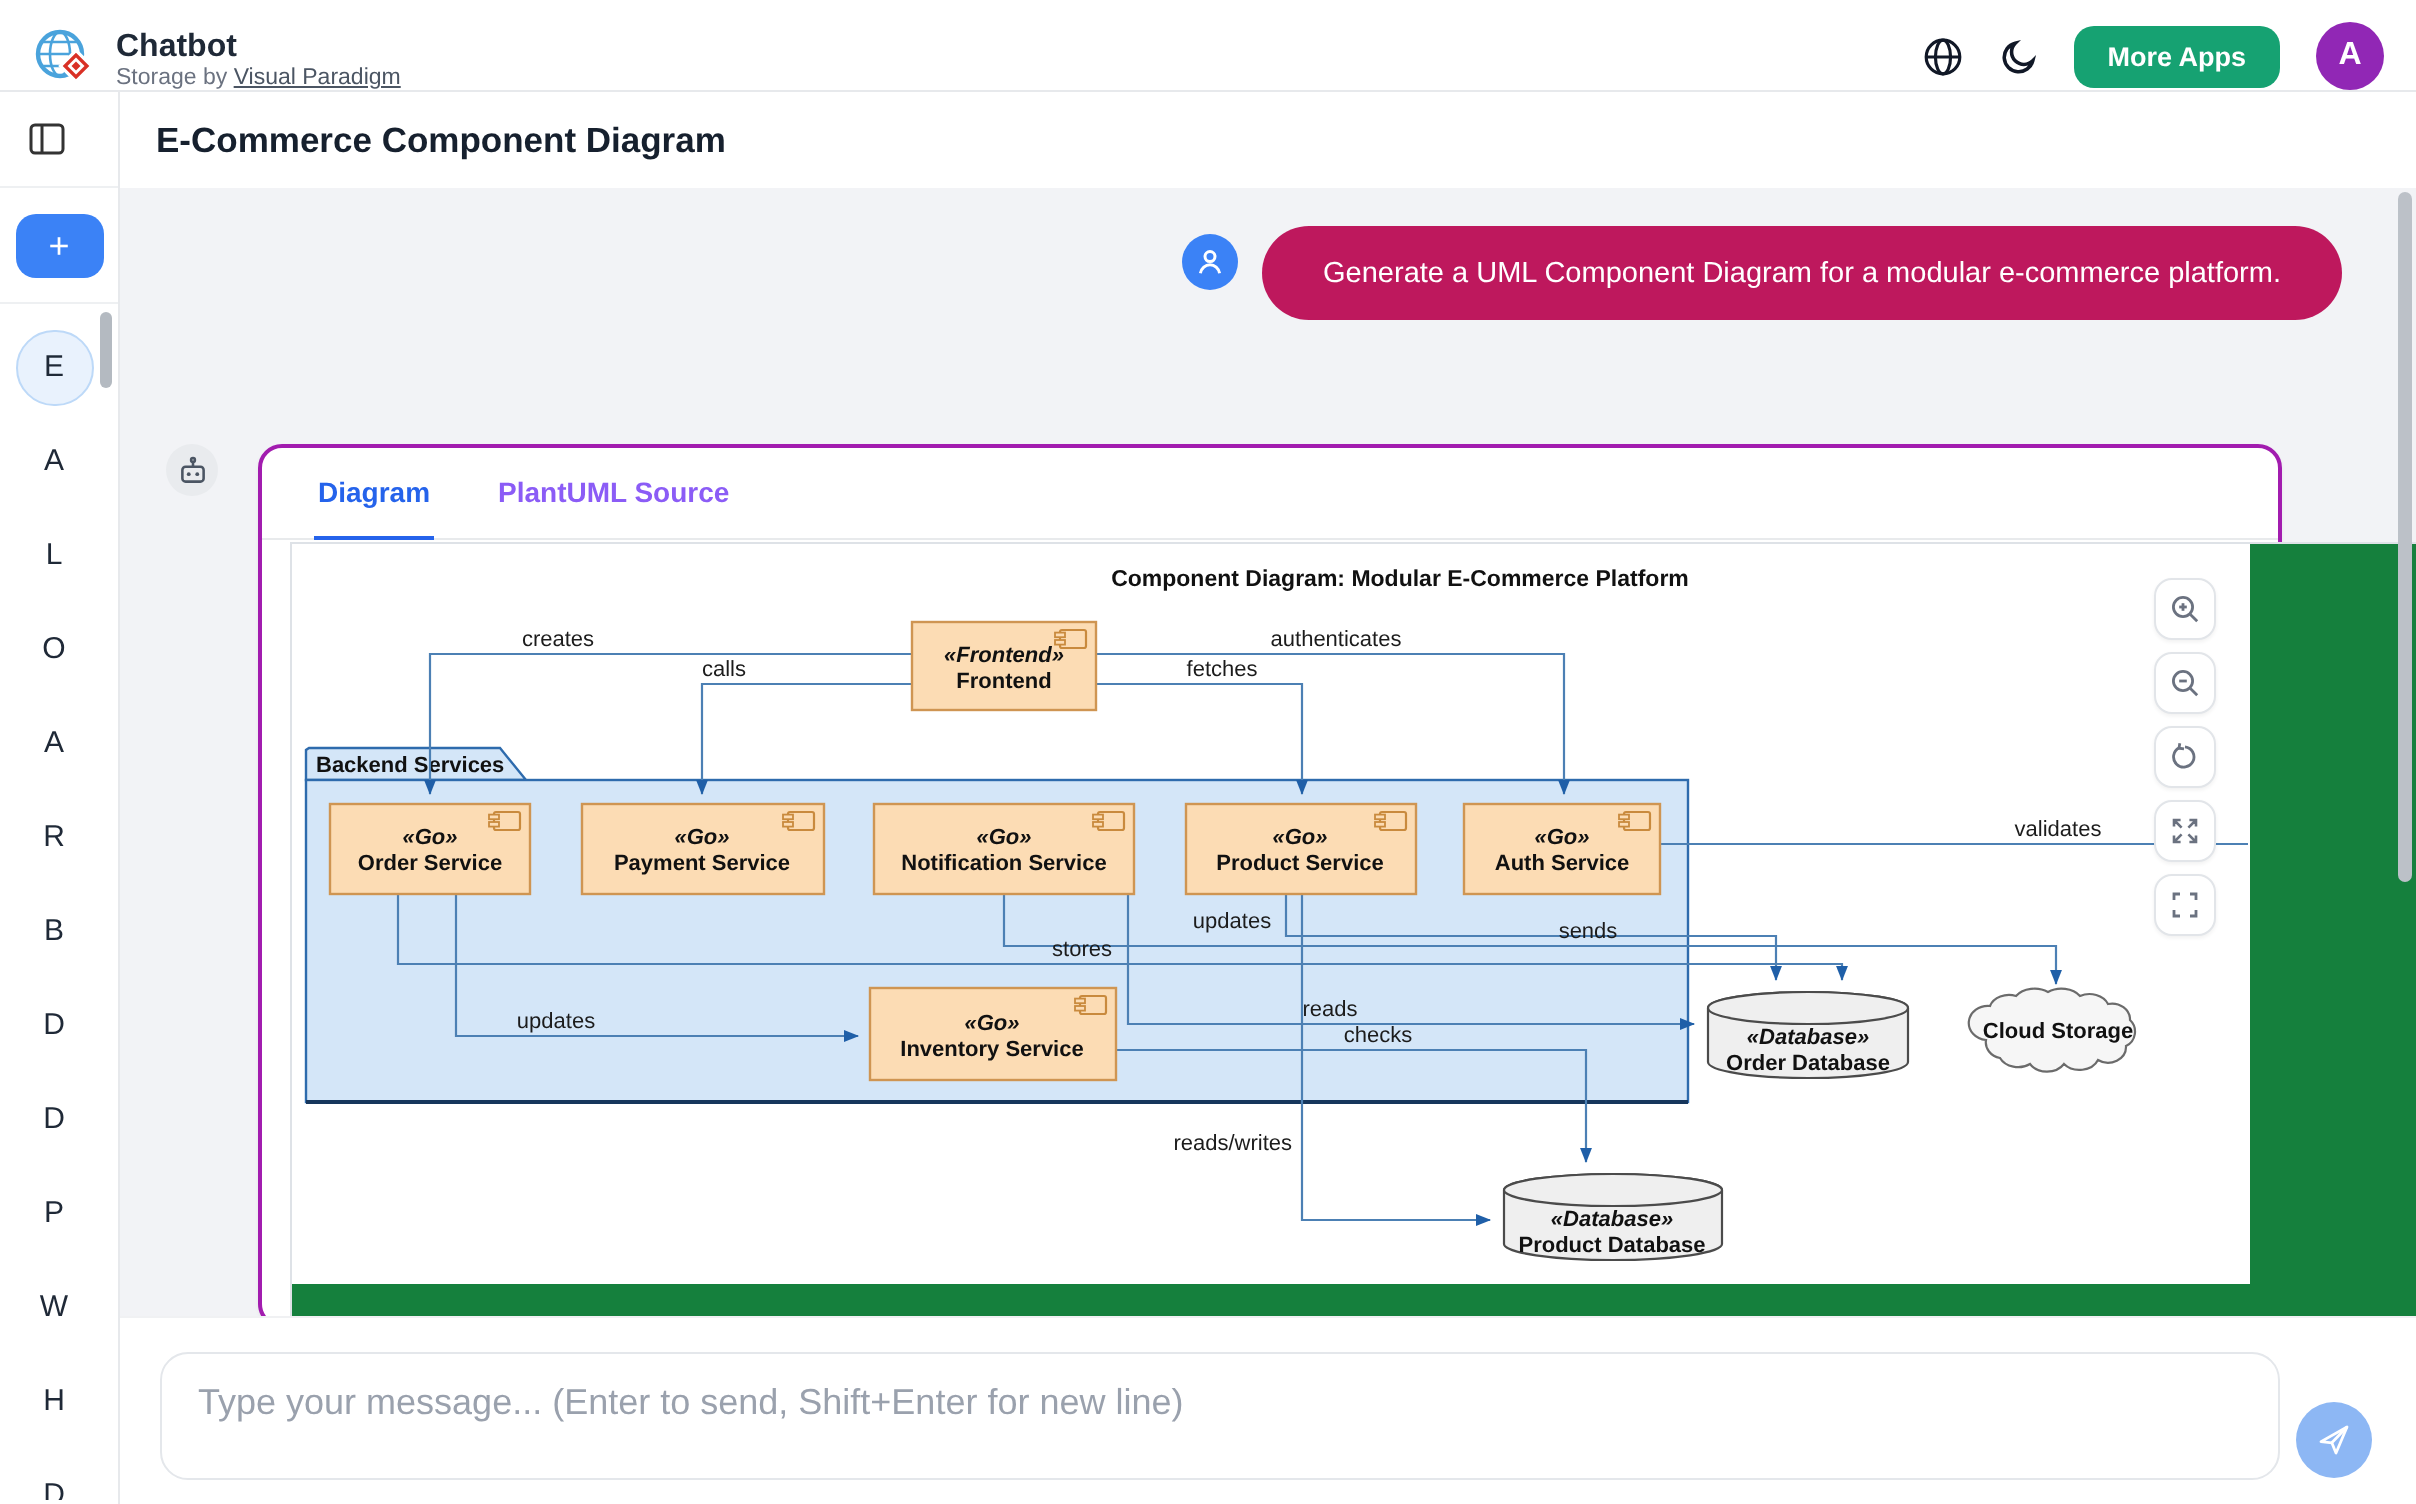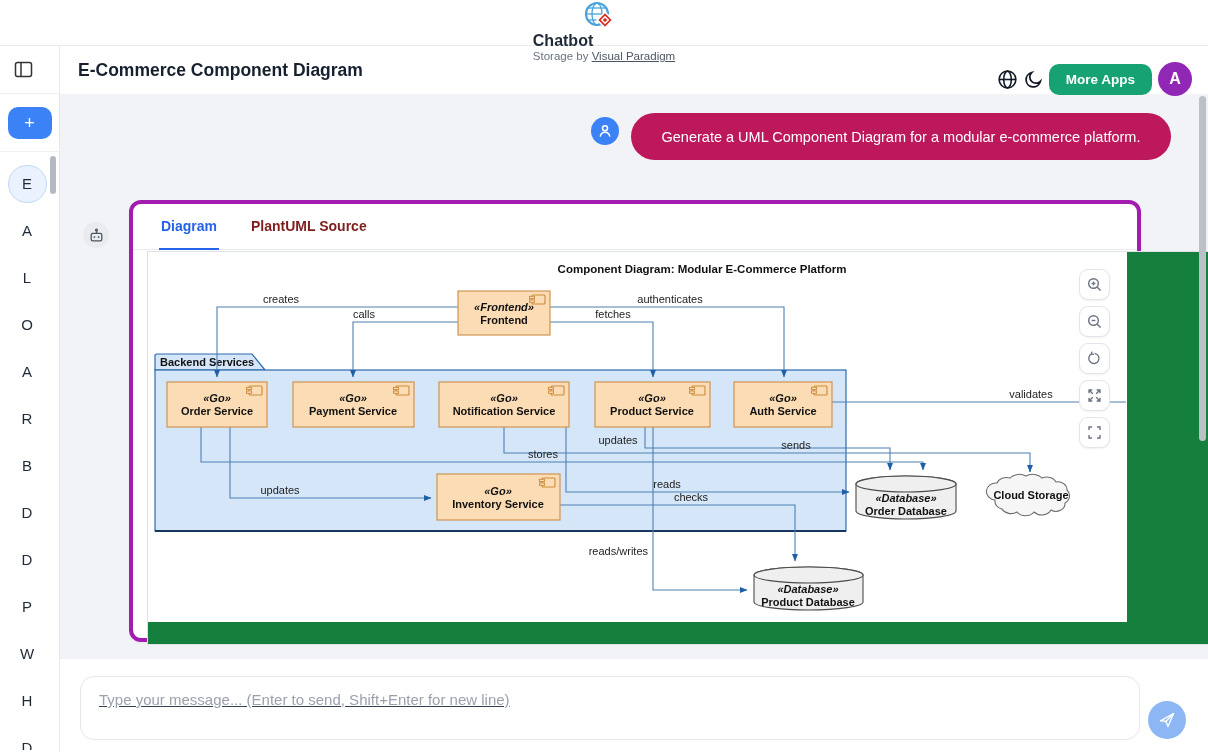--- a/index.html
+++ b/index.html
@@ -1,26 +1,26 @@
 <!DOCTYPE html>
 <html><head>
 <meta charset="utf-8">
 <style>
   * { margin:0; padding:0; box-sizing:border-box; }
   body { font-family:"Liberation Sans","DejaVu Sans",sans-serif; background:#fff; }
   .app { position:relative; width:1208px; height:752px; overflow:hidden; background:#fff; }
 
   
   .top-header { position:absolute; left:0; top:0; width:1208px; height:46px; background:#fff;
-    border-bottom:1px solid #e7e9ec; display:flex; align-items:center; padding:0 16px; z-index:30;flex-direction:column; }
+    border-bottom:1px solid #e7e9ec; display:flex; align-items:flex-end; padding:0 16px; z-index:30; }
   .logo { width:32px; height:32px; position:relative; margin-right:10px; flex:none; }
   .brand-title { font-size:16px; font-weight:bold; color:#1f2937; line-height:1.15; }
   .brand-sub { font-size:11.5px; color:#6b7280; }
   .brand-sub .vp-link { color:#4b5563; text-decoration:underline; cursor:pointer;margin-top:45px; }
-  .header-right { margin-left:auto; display:flex; align-items:center; gap:6px; }
+  .header-right { margin-left:auto; display:flex; align-items:center; gap:18px; }
   .icon-btn { background:none; border:none; cursor:pointer; display:flex; align-items:center; }
   .more-apps-btn { height:31px; padding:0 17px; border:none; border-radius:10px; background:#16a272;
     color:#fff; font-size:13.5px; font-weight:bold; cursor:pointer; font-family:inherit; }
   .avatar { width:34px; height:34px; border-radius:50%; background:#9127b5; color:#fff; font-size:16px;
     font-weight:bold; display:flex; align-items:center; justify-content:center; cursor:pointer; }
 
   
   .sidebar { position:absolute; left:0; top:46px; width:60px; height:706px; background:#fff;
     border-right:1px solid #e7e9ec; z-index:20; }
   .sidebar-top { height:48px; border-bottom:1px solid #eef0f2; display:flex; align-items:center; padding-left:14px; }
@@ -43,39 +43,39 @@
   .main { position:absolute; left:60px; top:94px; width:1148px; height:564px; background:#f2f3f6; overflow:hidden; }
 
   .user-avatar { position:absolute; left:531px; top:23px; width:28px; height:28px; border-radius:50%;
     background:#3b82f6; display:flex; align-items:center; justify-content:center; }
   .user-bubble { position:absolute; left:571px; top:19px; width:540px; height:47px; background:#be185d;
     border-radius:24px; color:#fff; font-size:14.5px; display:flex; align-items:center; justify-content:center; white-space:nowrap; }
 
   .bot-avatar { position:absolute; left:23px; top:128px; width:26px; height:26px; border-radius:50%;
     background:#e9ebee; display:flex; align-items:center; justify-content:center; }
 
-  .card { position:absolute; left:69px; top:106px; width:1012px; height:442px; background:#fff;
-    border:4px solid #a21caf; border-radius:12px; box-shadow:0 1px 2px rgba(0,0,0,.05); }
+  .card { position:absolute; left:69px; top:128px; width:1012px; height:442px; background:#fff;
+    border:2px solid #a21caf; border-radius:12px; box-shadow:0 1px 2px rgba(0,0,0,.05); }
   .tabs { display:flex; gap:30px; padding:0 26px; height:46px; border-bottom:1px solid #e8eaec; }
-  .tab { display:flex; align-items:center; font-size:14px; font-weight:600; color:#7f1d1d;
+  .tab { display:flex; align-items:center; font-size:14px; font-weight:600; color:#8b5cf6;
     border-bottom:2px solid transparent; margin-bottom:-1px; cursor:pointer; padding:0 2px; }
   .tab.active { color:#2563eb; border-color:#2563eb; }
 
   .viewport { position:absolute; left:14px; top:47px; width:1076px; height:394px; background:#15803d;
     border:1px solid #dee2e7; overflow:hidden; }
   .canvas { position:absolute; left:0; top:0; width:979px; height:370px; background:#fff; }
 
   .controls { position:absolute; left:946px; top:65px; display:flex; flex-direction:column; gap:6px; z-index:5; }
   .ctrl-btn { width:31px; height:31px; background:#fff; border:1px solid #e2e5e9; border-radius:9px;
     display:flex; align-items:center; justify-content:center; cursor:pointer; box-shadow:0 1px 2px rgba(0,0,0,.06); }
 
   
   .input-section { position:absolute; left:60px; top:658px; width:1148px; height:94px; background:#fff; border-top:1px solid #f0f1f3; }
   .msg-input { position:absolute; left:20px; top:17px; width:1060px; height:64px; border:1px solid #e4e7eb;
-    border-radius:14px; padding:14px 18px; font-size:15px; color:#374151; font-family:inherit; resize:none; outline:none;text-decoration:underline; }
+    border-radius:14px; padding:14px 18px; font-size:18px; color:#374151; font-family:inherit; resize:none; outline:none; }
   .msg-input::placeholder { color:#9aa1ad; }
   .send-btn { position:absolute; left:1088px; top:42px; width:38px; height:38px; border:none; border-radius:50%;
     background:#8db7f4; display:flex; align-items:center; justify-content:center; cursor:pointer; }
 
   .main-scrollbar { position:absolute; left:1199px; top:96px; width:7px; height:345px; border-radius:4px; background:#bcc1c8; z-index:40; }
 
   
   svg text { font-family:"Liberation Sans","DejaVu Sans",sans-serif; fill:#111; }
   .dtitle { font-size:11.5px; font-weight:bold; }
   .stereo { font-size:11px; font-weight:600; font-style:italic; }

